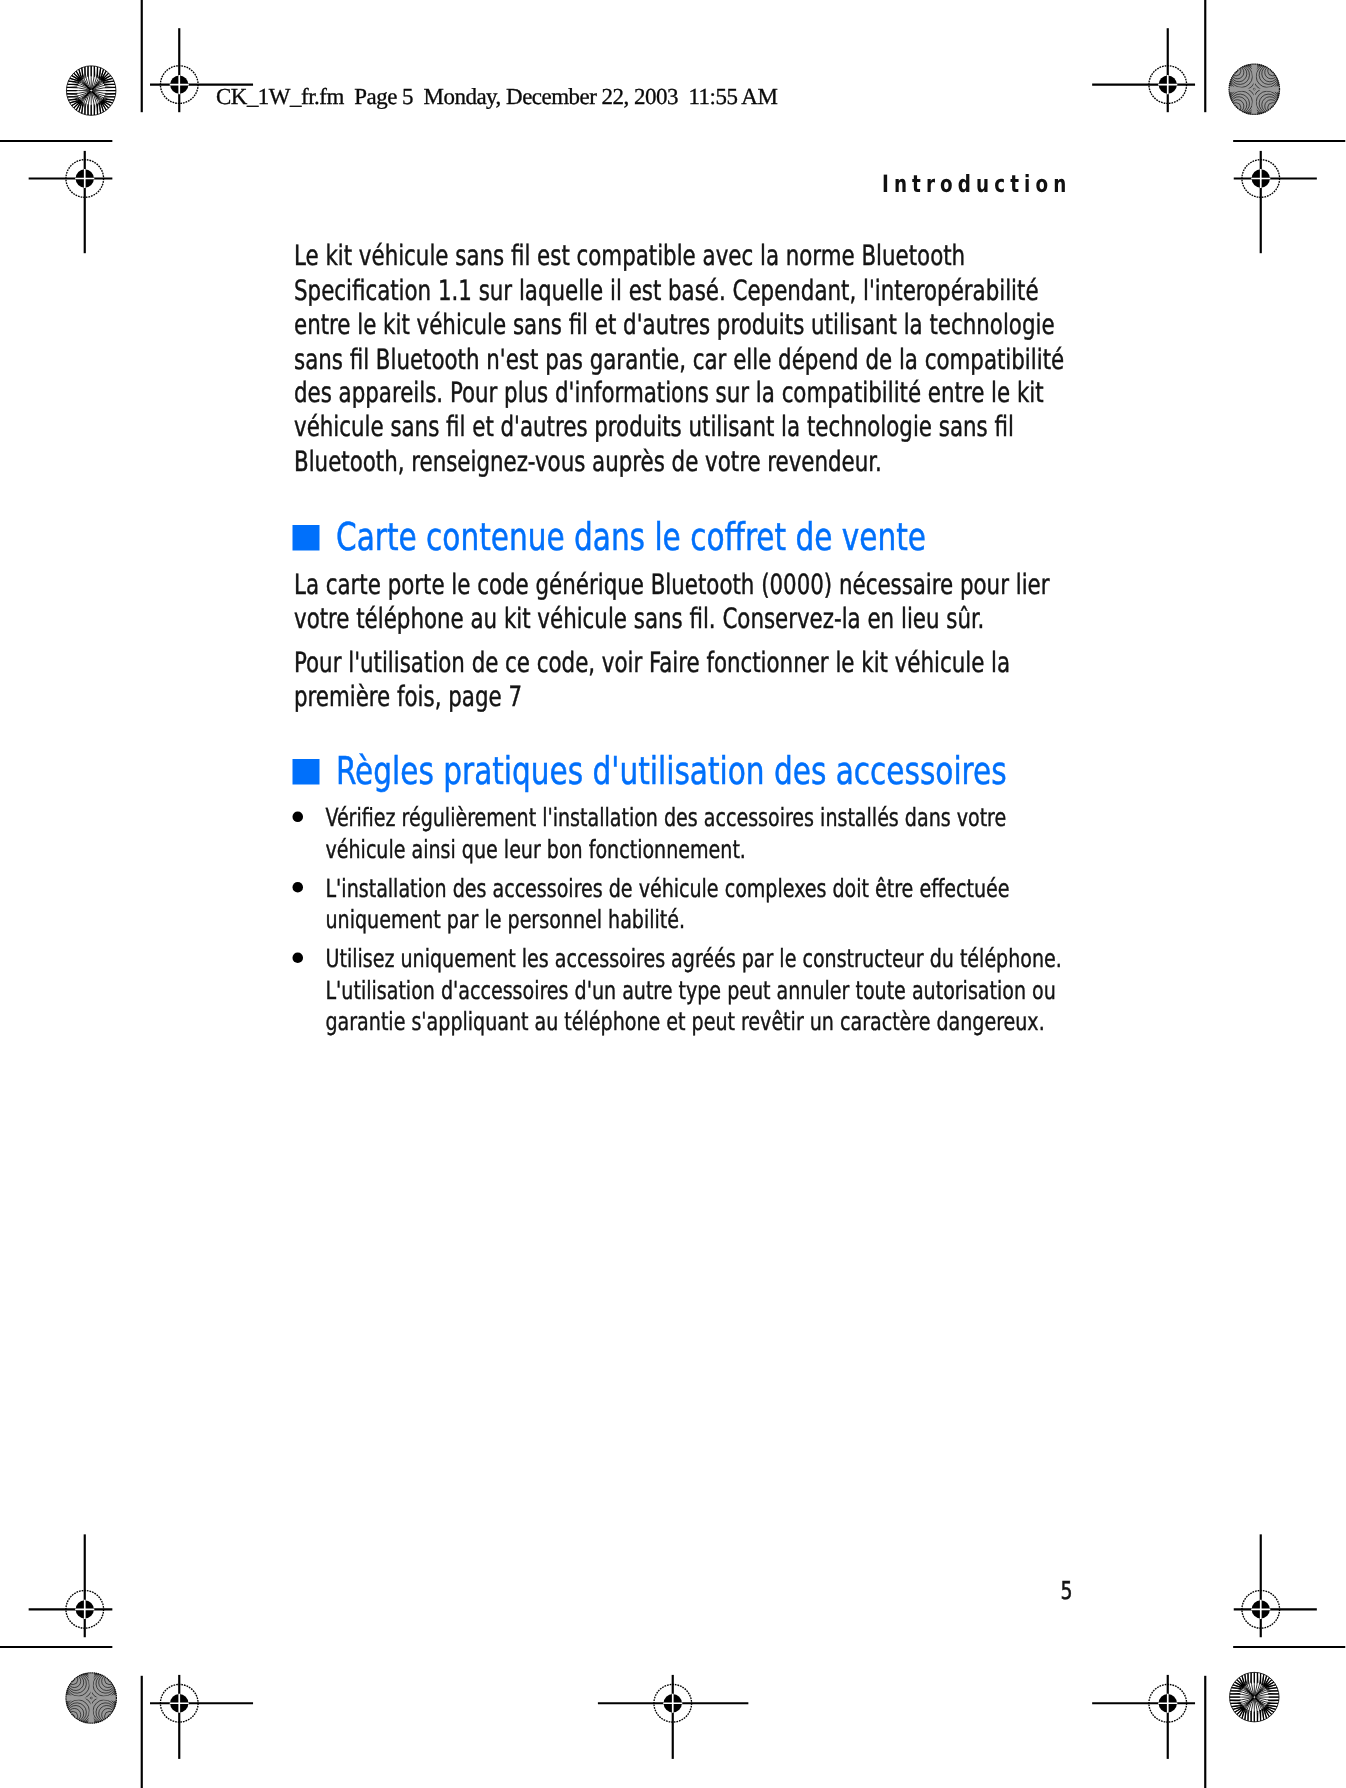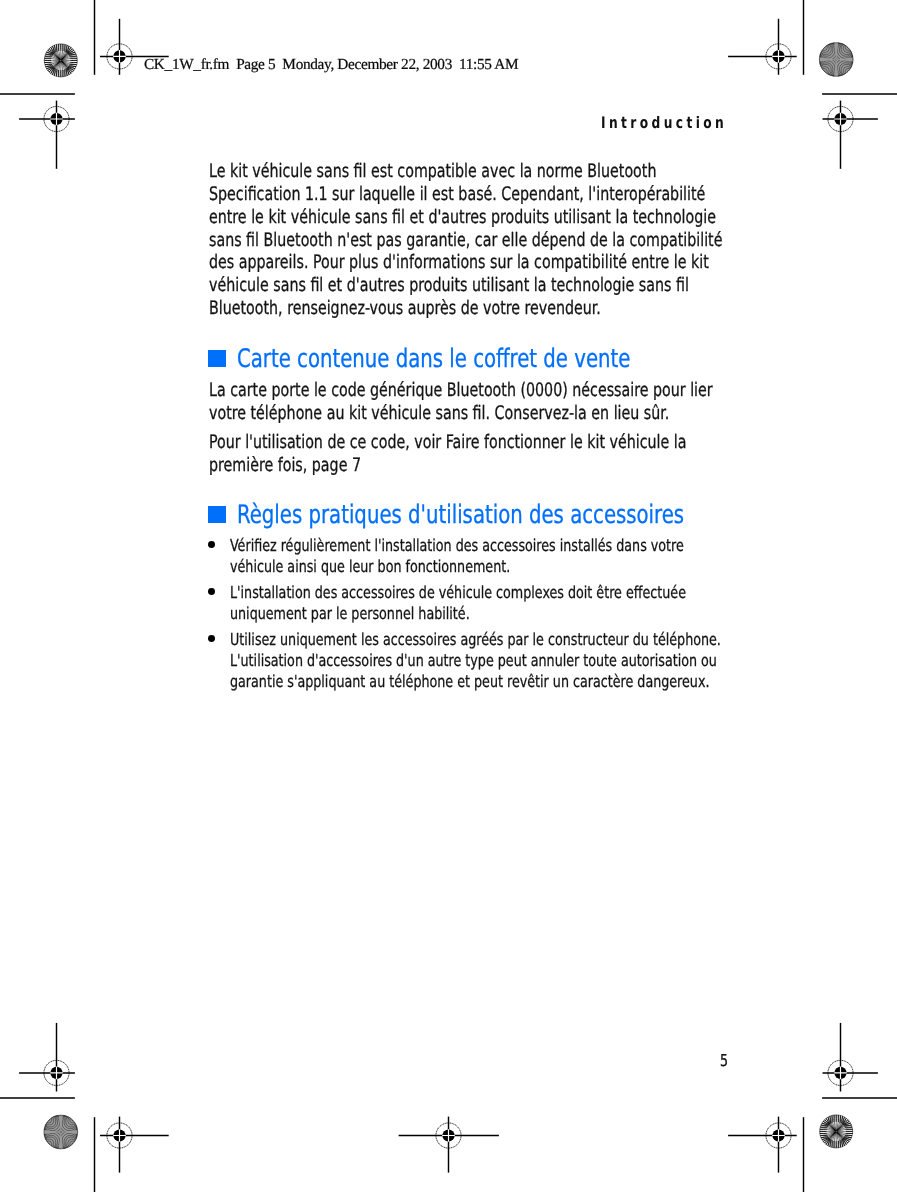--- a/index.html
+++ b/index.html
@@ -2,21 +2,21 @@
 <html><head>
 <meta charset="utf-8">
 <title>CK_1W_fr.fm Page 5</title>
 <style>
   html,body{margin:0;padding:0;background:#ffffff;}
   body{width:897px;height:1192px;overflow:hidden;position:relative;
        font-family:"DejaVu Sans",sans-serif;color:#000;
        -webkit-font-smoothing:antialiased;text-rendering:geometricPrecision;}
   .marks{position:absolute;left:0;top:0;}
   .page{position:absolute;left:0;top:0;width:897px;height:1192px;}
-  .content{position:absolute;left:13px;top:0;width:821px;height:1192px;}
+  .content{position:absolute;left:0;top:0;width:821px;height:1192px;}
   .heading-row{position:absolute;left:0;top:0;width:897px;height:0;}
   .hdrline{position:absolute;left:144.3px;top:64.71px;
            font-family:"Liberation Serif",serif;font-size:15.3px;letter-spacing:-0.33px;
            white-space:pre;color:#0a0a0a;line-height:0;-webkit-text-stroke:0.22px #0a0a0a;
            will-change:transform;}
   .txt{position:absolute;white-space:pre;line-height:0;
        font-family:"DejaVu Sans",sans-serif;font-stretch:condensed;
        transform-origin:left bottom;will-change:transform;}
   .body-line{font-size:15.84px;transform:scaleY(1.178);color:#141414;-webkit-text-stroke:0.24px #141414;}
   .bul-line{font-size:14.14px;transform:scaleY(1.175);color:#141414;-webkit-text-stroke:0.22px #141414;}

